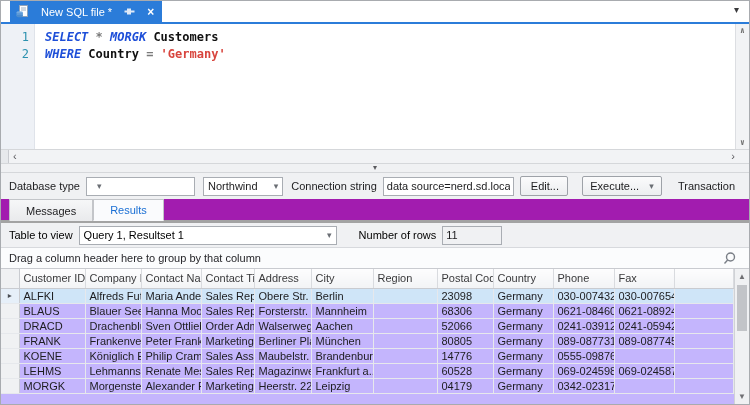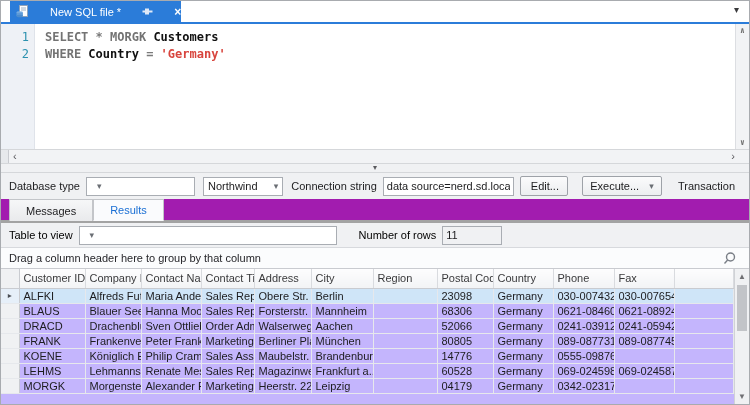--- a/index.html
+++ b/index.html
@@ -1,34 +1,34 @@
 <!DOCTYPE html>
 <html><head>
 <meta charset="utf-8">
 <style>
   html,body{margin:0;padding:0;background:#d6d8db;font-family:"Liberation Sans",sans-serif;}
   *{box-sizing:border-box;}
   .window{width:750px;height:405px;background:#fff;border:1px solid #a8abaf;position:relative;overflow:hidden;}
 
   
   .tabbar{height:21px;background:#ffffff;display:flex;align-items:flex-end;position:relative;}
-  .tab{margin-left:9px;height:21px;background:#2b7cd9;color:#fff;display:flex;align-items:center;gap:21px;padding:0 0 0 6px;font-size:11px;}
+  .tab{margin-left:9px;height:21px;background:#2b7cd9;color:#fff;display:flex;align-items:center;gap:12px;padding:0 8px 0 6px;font-size:11px;}
   .tab-title{white-space:nowrap;}
   .tab .close{font-size:12px;font-weight:bold;line-height:1;cursor:default;}
   .tabbar-caret{position:absolute;right:10px;top:3px;font-size:10px;color:#3a3a3c;}
   .accent-line{height:2px;background:#2b7cd9;}
 
   
   .editor{height:125px;background:#fff;position:relative;font-family:"DejaVu Sans Mono","Liberation Mono",monospace;font-size:12px;font-weight:700;}
   .gutter-strip{position:absolute;left:0;top:0;bottom:0;width:34px;background:#eef1f6;border-right:1px solid #dfe3ea;}
   .code-lines{position:relative;padding-top:5px;}
   .code-line{height:17px;line-height:17px;display:flex;}
   .ln{width:28px;text-align:right;color:#2b91af;font-weight:400;flex:0 0 28px;}
   .code-text{padding-left:16px;white-space:pre;}
-  .tok-kw{color:#737373;}
+  .tok-kw{color:#1d4ed8;font-style:italic;}
   .tok-id{color:#111;}
   .tok-op{color:#7a7a7a;}
   .tok-str{color:#d8453e;}
   .editor-vscroll{position:absolute;top:0;right:0;bottom:0;width:14px;background:#f2f3f5;border-left:1px solid #dcdee2;color:#707070;font-size:8px;text-align:center;}
   .editor-vscroll .up{position:absolute;top:2px;left:0;right:0;}
   .editor-vscroll .down{position:absolute;bottom:2px;left:0;right:0;}
 
   
   .editor-hscroll{height:14px;background:#f2f3f5;border-top:1px solid #d5d7da;position:relative;color:#5a5a5e;}
   .hgrip{position:absolute;left:0;top:0;bottom:0;width:8px;background:#e7e9ec;border-right:1px solid #c9cbd0;}
@@ -165,20 +165,21 @@
   </div>
 
   <div class="rtabs">
     <div class="rtab">Messages</div>
     <div class="rtab active">Results</div>
   </div>
 
   <div class="rbar">
     <span class="lbl">Table to view</span>
     <div class="combo tableview">
+      <span class="combo-text">Query 1, Resultset 1</span>
       <span class="caret">▾</span>
     </div>
     <span class="lbl">Number of rows</span>
     <input class="textbox nrows" readonly="" value="11" style="">
   </div>
 
   <div class="groupbar">
     <span>Drag a column header here to group by that column</span>
     <span class="search-icon">
       <svg width="15" height="15" viewBox="0 0 15 15">

